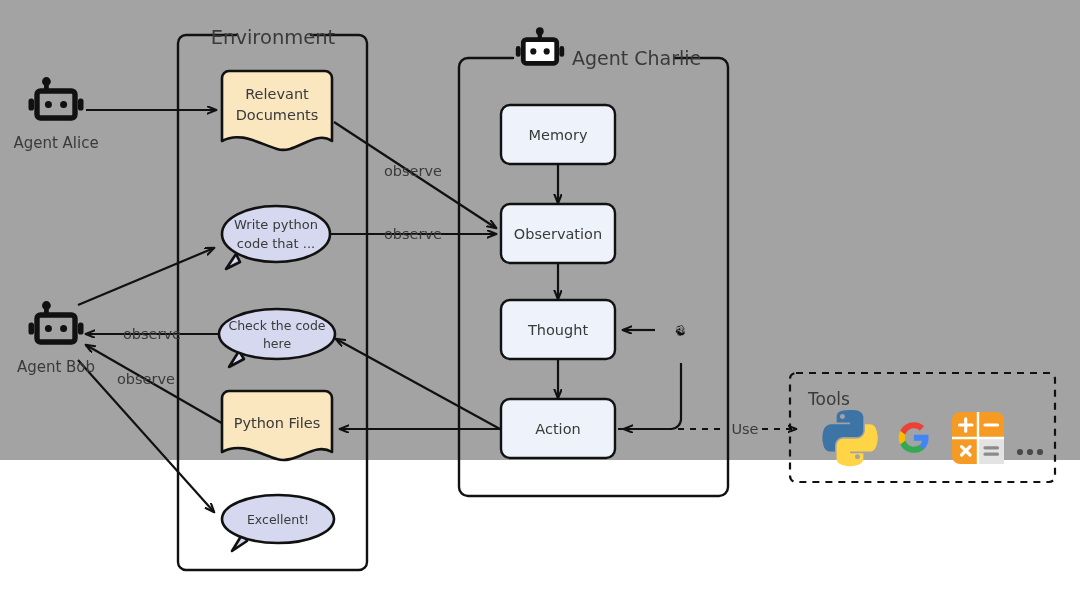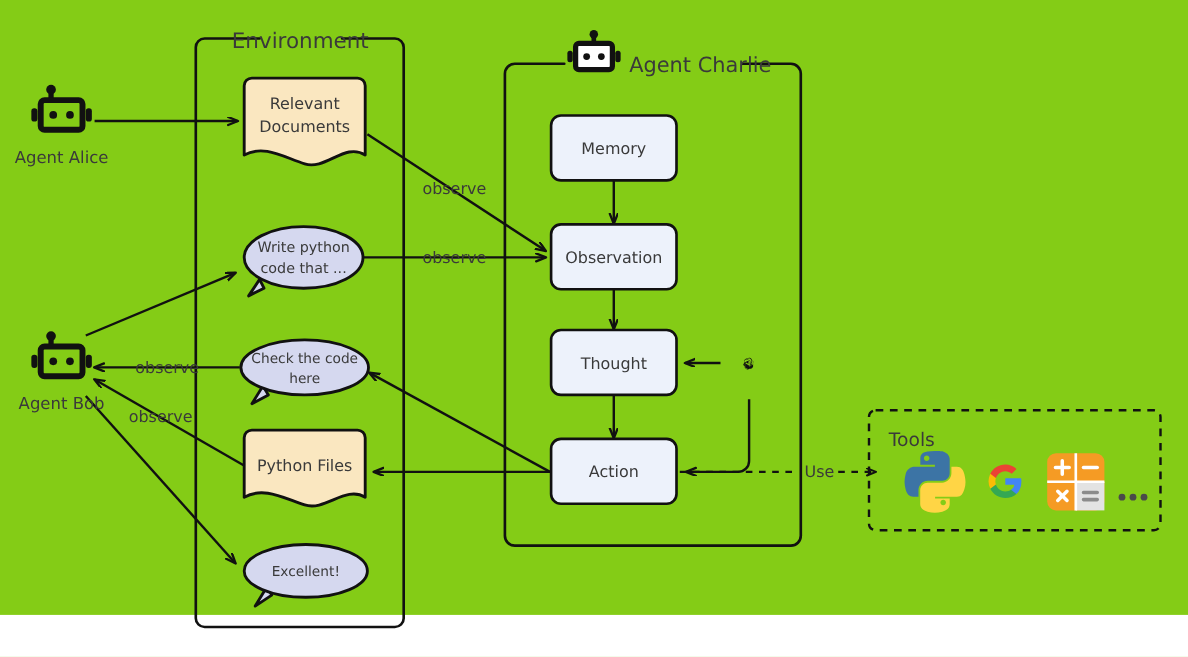--- a/index.html
+++ b/index.html
@@ -2,21 +2,21 @@
 <html><head>
 <meta charset="utf-8">
 <title>Agent Environment Diagram</title>
 <style>
   html,body{margin:0;padding:0;background:#ffffff;}
   body{
     width:1080px;height:597px;overflow:hidden;
     font-family:"DejaVu Sans","Liberation Sans",sans-serif;
     color:#333333;
   }
-  #stage{position:relative;width:1080px;height:559px;background:#84cc16;}
+  #stage{position:relative;width:1080px;height:460px;background:#a3a3a3;}
   #stage svg{position:absolute;top:0;left:0;width:1080px;height:597px;}
   .lbl{font-family:"DejaVu Sans","Liberation Sans",sans-serif;fill:#3a3a3a;}
 </style>
 </head>
 <body>
 
 <div id="stage">
 
   <svg viewBox="0 0 1080 597" xmlns="http://www.w3.org/2000/svg">
     <defs>

